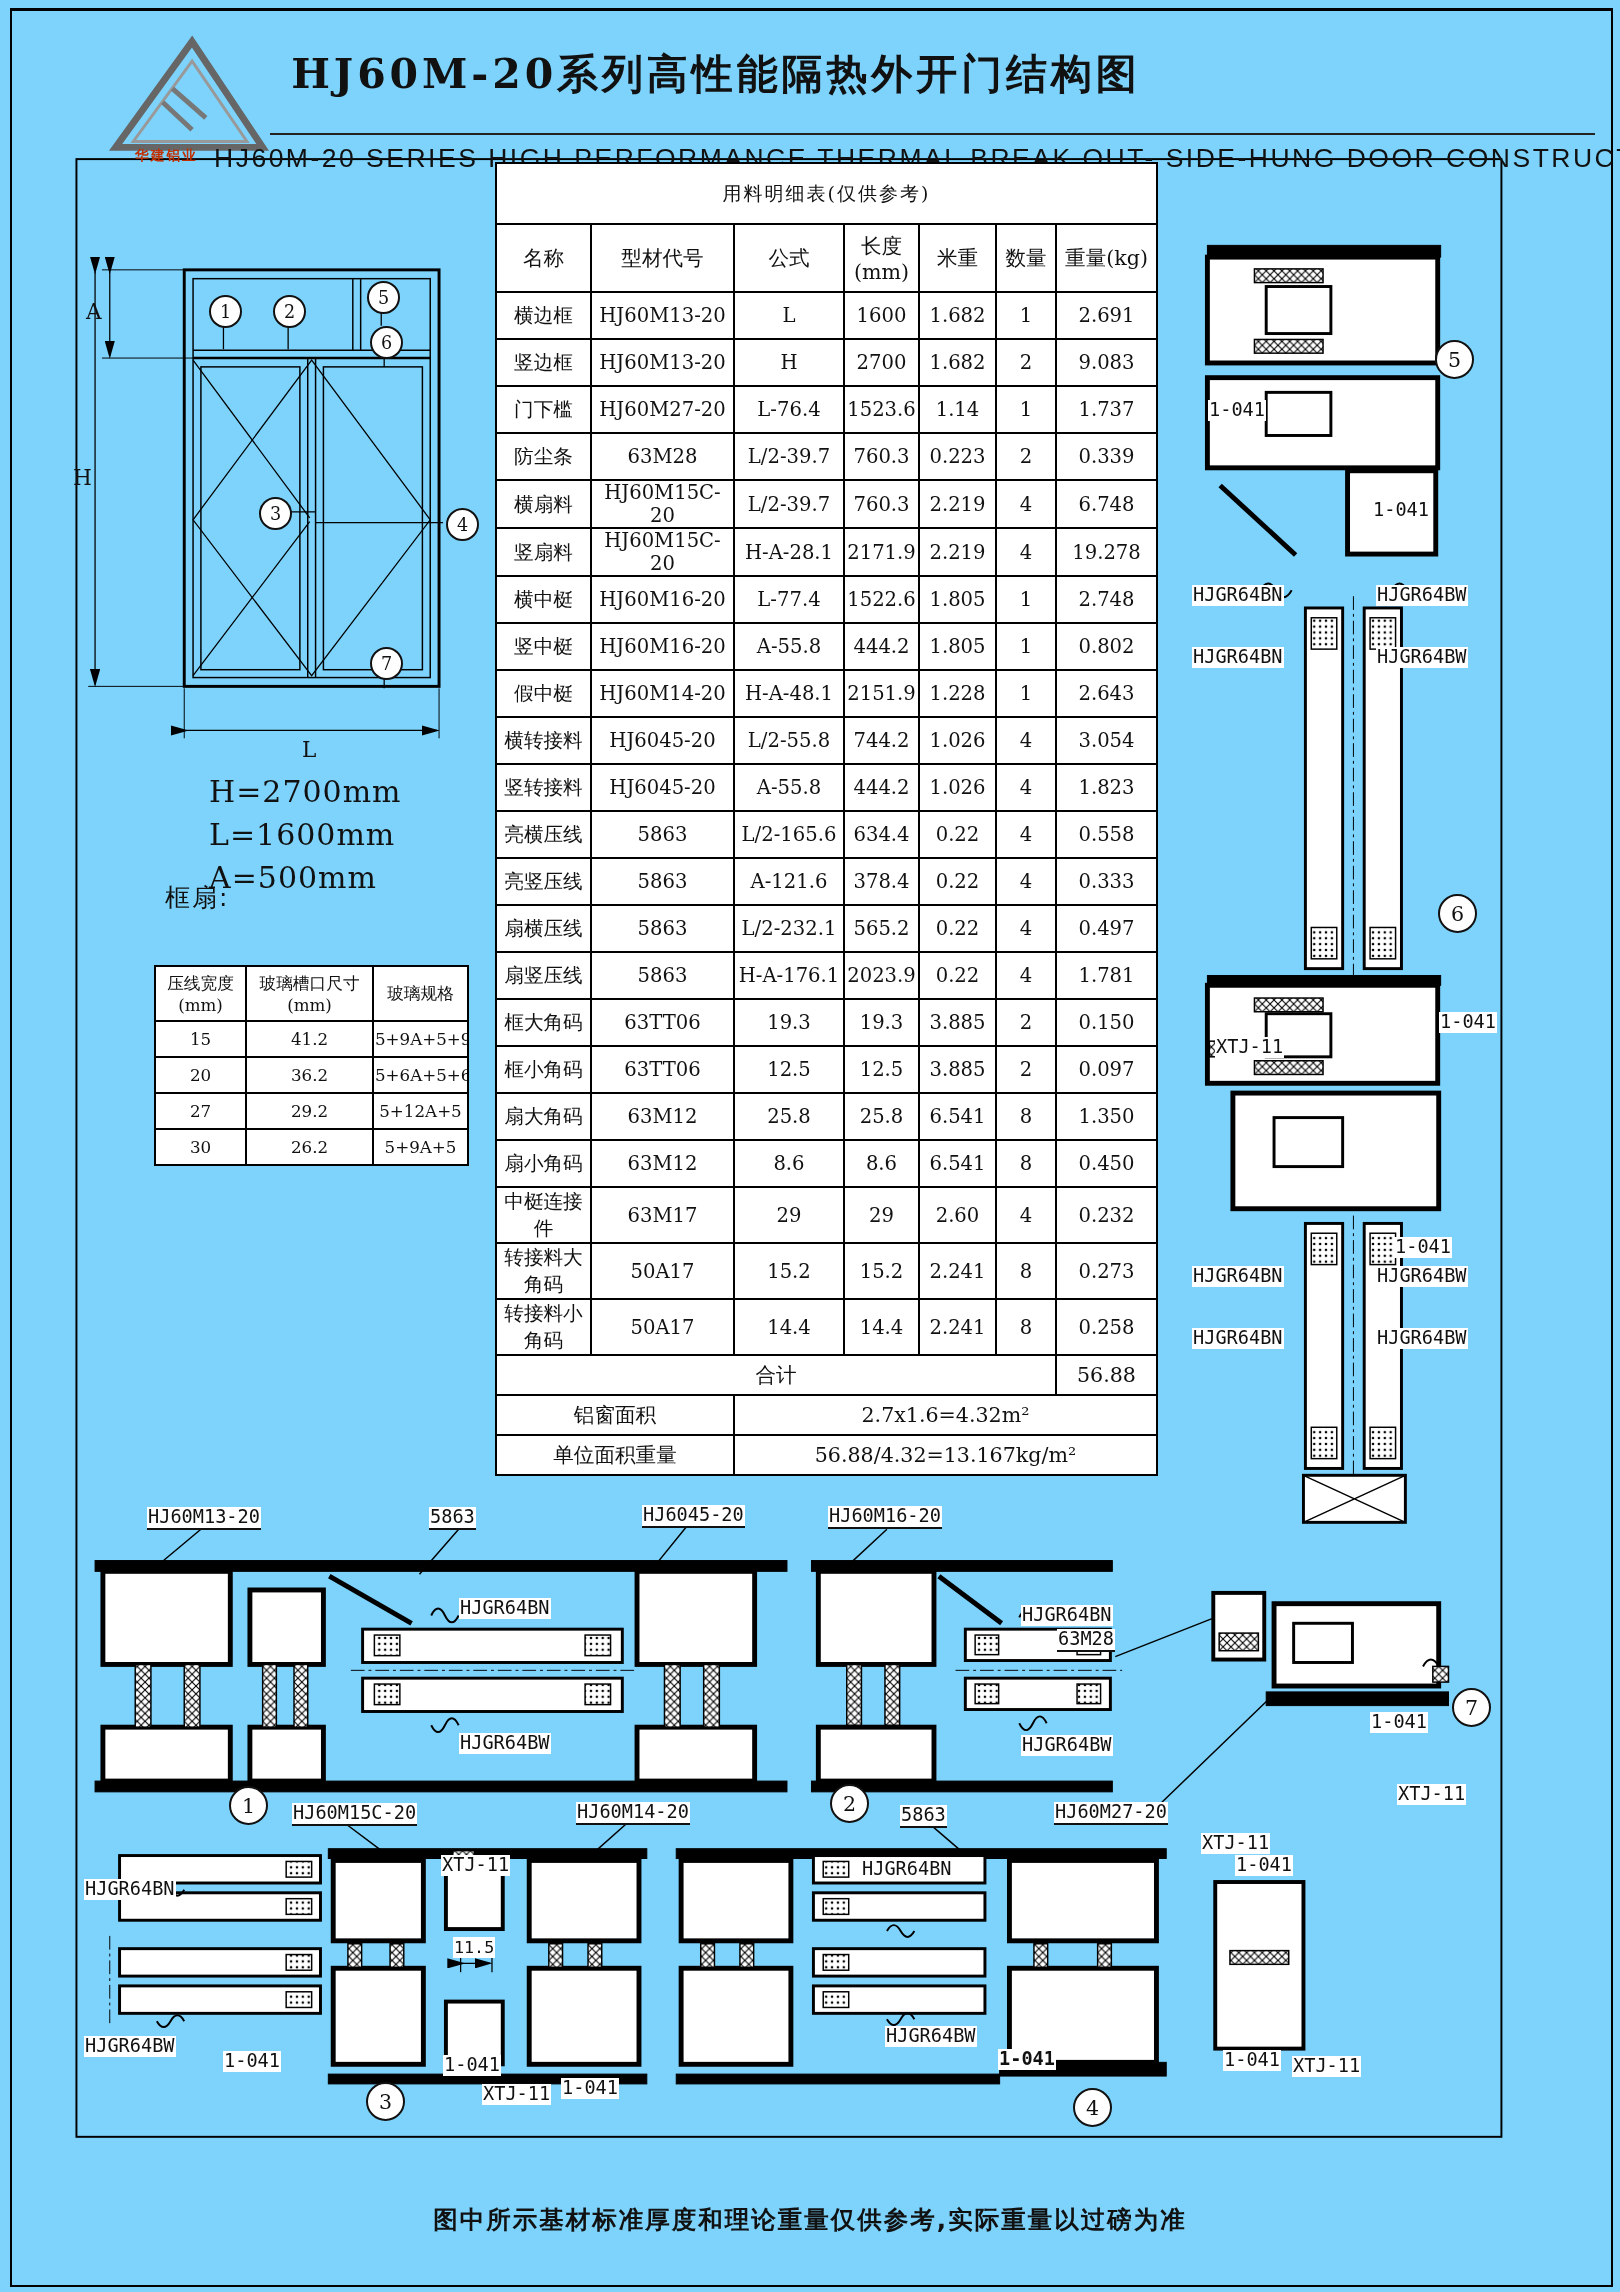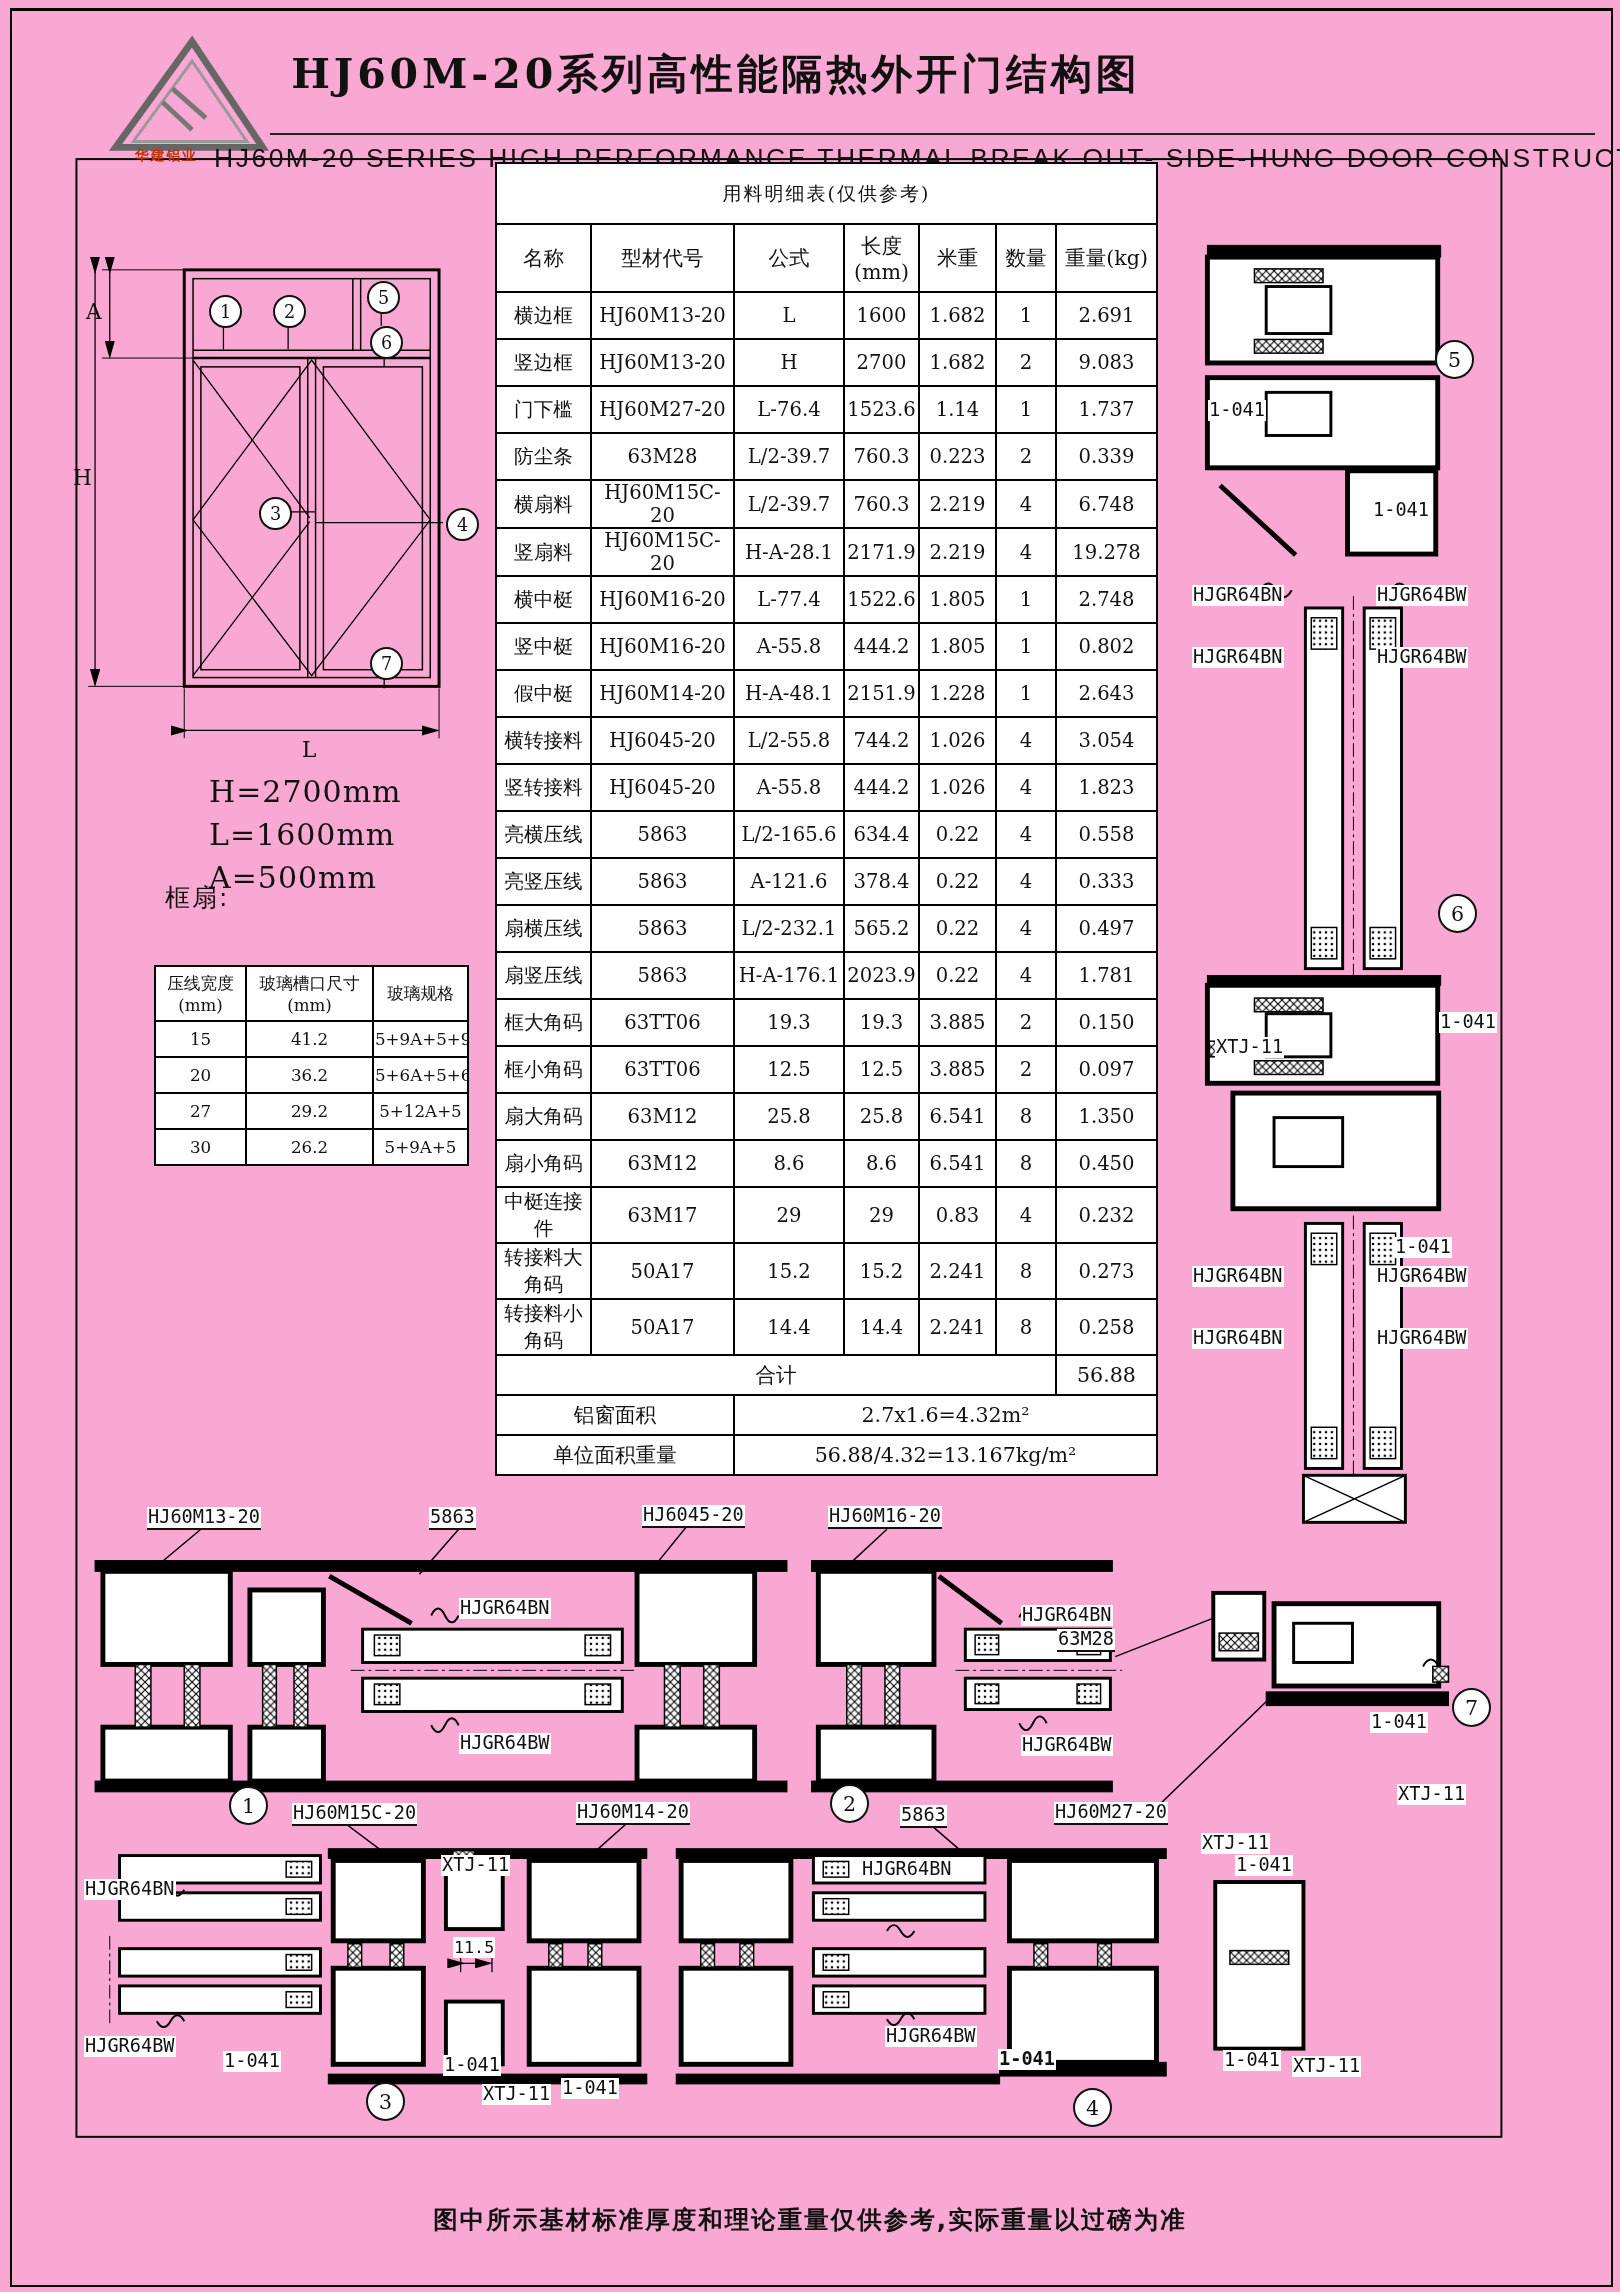--- a/index.html
+++ b/index.html
@@ -1,16 +1,16 @@
 <!DOCTYPE html>
 <html><head>
 <meta charset="utf-8">
 <style>
   html,body{margin:0;padding:0;background:#e8e8e8;}
-  .sheet{position:relative;width:1620px;height:2293px;background:#f9a8d4;overflow:hidden;
+  .sheet{position:relative;width:1620px;height:2293px;background:#7dd3fc;overflow:hidden;
          font-family:"DejaVu Sans",sans-serif;color:#111;}
   .sheet-border{position:absolute;left:9.8px;top:7.8px;width:1599px;height:2274px;
          border:2.9px solid #000;border-top-width:3.9px;pointer-events:none;}
   .draw{position:absolute;left:0;top:0;}
   
   .title-cn{position:absolute;left:270px;top:47px;width:892px;text-align:center;
          font-size:41px;font-weight:bold;letter-spacing:3.9px;white-space:nowrap;
          font-family:"DejaVu Serif",serif;}
   .title-underline{position:absolute;left:270px;top:133px;width:1325px;height:0;
          border-top:2.9px solid #222;}
@@ -458,21 +458,21 @@
         <td>8.6</td>
         <td>6.541</td>
         <td>8</td>
         <td>0.450</td>
       </tr>
         <tr class="data">
         <td>中梃连接件</td>
         <td>63M17</td>
         <td>29</td>
         <td>29</td>
-        <td>0.83</td>
+        <td>2.60</td>
         <td>4</td>
         <td>0.232</td>
       </tr>
         <tr class="data">
         <td>转接料大角码</td>
         <td>50A17</td>
         <td>15.2</td>
         <td>15.2</td>
         <td>2.241</td>
         <td>8</td>

